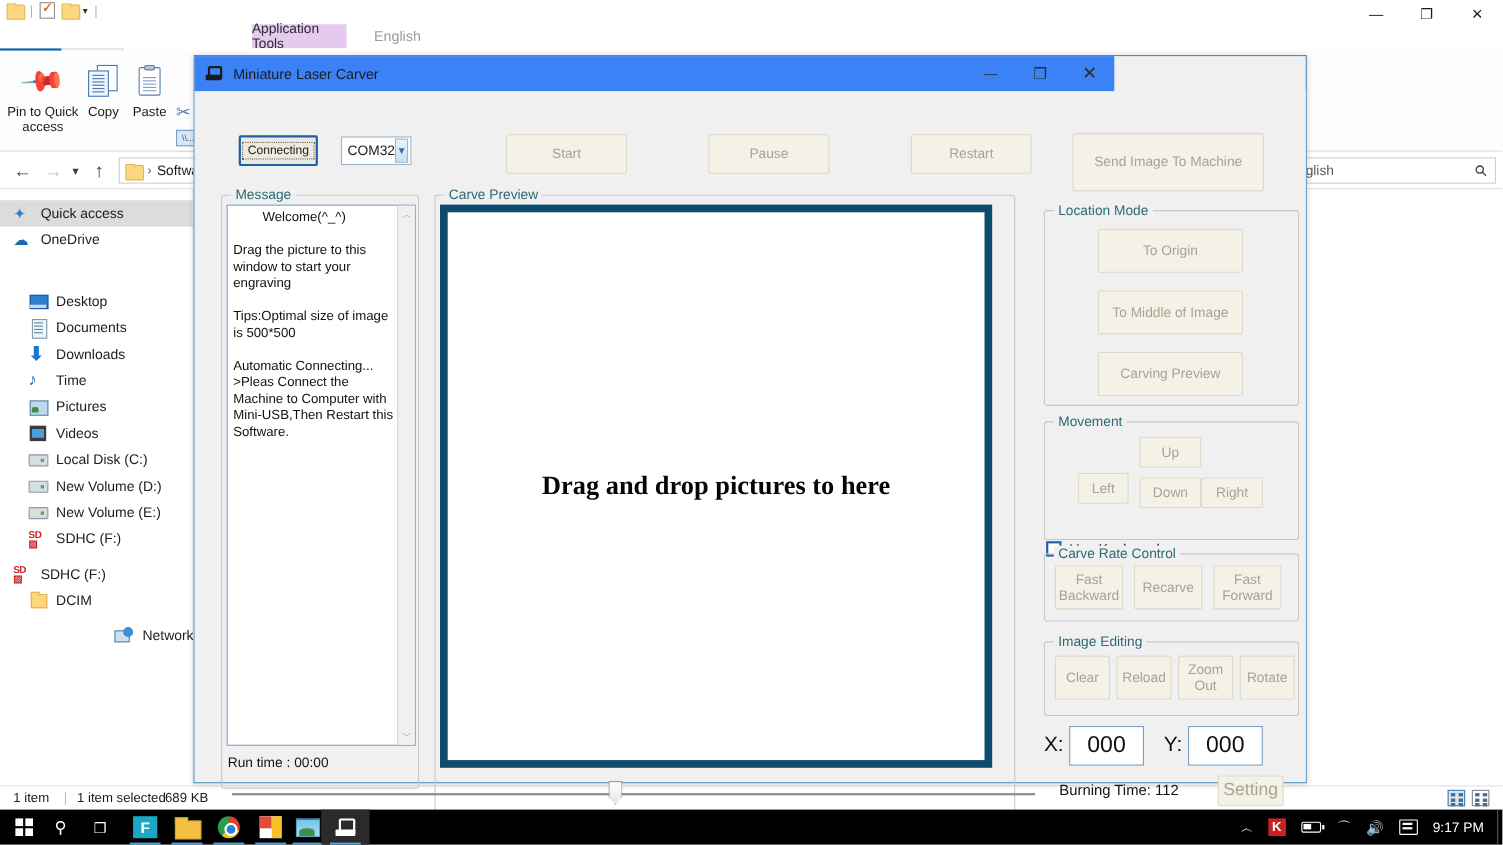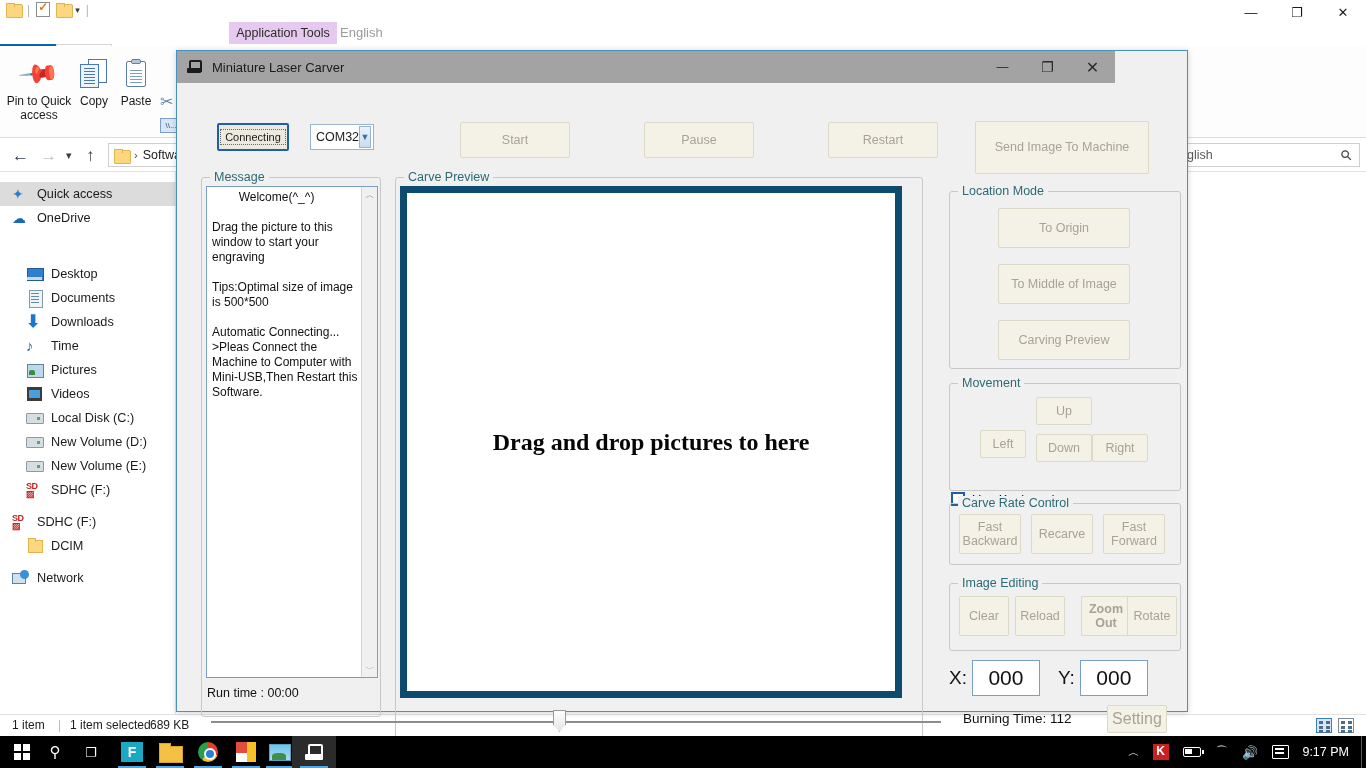--- a/index.html
+++ b/index.html
@@ -40,21 +40,21 @@
   }
   .prop-ico::after{
     content:"✓"; position:absolute; left:1px; top:-3px; font-size:12px; color:#d77b1e; font-weight:bold;
   }
   .qat-caret { font-size: 9px; color: #333; margin-left: -2px; }
 
   .ex-tabs {
     position: absolute; left: 0; top: 22px; width: 1366px; height: 24px;
   }
   .apptools-banner {
-    position: absolute; left: 229px; top: 0px; width: 108px; height: 22px;
+    position: absolute; left: 229px; top: 0px; width: 86px; height: 22px;
     background: #e6c9ef; color: #2b2b2b; font-size: 12.5px;
     display: flex; align-items: center; justify-content: center;
   }
   .lang-label {
     position: absolute; left: 340px; top: 0px; font-size: 13px; color: #9b9b9b;
     line-height: 22px;
   }
   .ex-tabrow {
     position: absolute; left: 0; top: 22px; width: 1366px; height: 24px;
     border-bottom: 1px solid #d6d6d6; background: #ffffff;
@@ -187,22 +187,22 @@
   .help-circle { width: 17px; height:17px; border-radius:50%; background:#1a6fc4; color:#fff; font-size:11px; font-weight:bold;
      display:flex; align-items:center; justify-content:center;}
 
   
   .app {
     position: absolute; left: 176px; top: 50px; width: 1012px; height: 662px;
     background: #f0f0f0; border: 1px solid #4a8ec2;
     box-shadow: 0 1px 6px rgba(0,0,0,0.18);
   }
   .app-title {
-    position: absolute; left: 0; top: 0; width: 938px; height: 32px;
-    background: #a3a3a3; display:flex; align-items:center;
+    position: absolute; left: 0; top: 0; width: 836px; height: 32px;
+    background: #3b82f6; display:flex; align-items:center;
   }
   .app-icon { margin-left: 8px; width: 18px; height: 16px; position: relative; }
   .app-icon::before { content:""; position:absolute; left:2px; top:9px; width:14px; height:5px; background:#1b1b1b; border-radius:1px;}
   .app-icon::after { content:""; position:absolute; left:4px; top:1px; width:9px; height:8px; border:2px solid #1b1b1b; border-radius:2px 2px 0 0;}
   .app-title-text { margin-left: 9px; font-size: 13px; color: #1b1b1b; }
   .app-wctrls { position:absolute; right: 0; top: 0; display:flex; }
   .app-wc { width: 45px; height: 32px; display:flex; align-items:center; justify-content:center; font-size:14px; color:#2b2b2b; }
   .app-wc.min { font-size: 12px; }
   .app-wc.close { font-size: 16px; }
 
@@ -301,21 +301,21 @@
 
   .rate-group { left: 772px; top: 420px; width: 232px; height: 62px; }
   .rate-b1 { position:absolute; left: 9px; top: 10px; width: 62px; height: 40px; }
   .rate-b2 { position:absolute; left: 81px; top: 10px; width: 62px; height: 40px; }
   .rate-b3 { position:absolute; left: 153px; top: 10px; width: 62px; height: 40px; }
 
   .edit-group { left: 772px; top: 500px; width: 232px; height: 68px; }
   .ed-b { position:absolute; top: 12px; width: 50px; height: 40px; }
   .ed-b1 { left: 9px; }
   .ed-b2 { left: 65px; }
-  .ed-b3 { left: 131px; font-weight: bold; }
+  .ed-b3 { left: 121px; }
   .ed-b4 { left: 177px; }
 
   .coords { position: absolute; left: 772px; top: 575px; width: 232px; height: 40px; display:flex; align-items:center; }
   .coord-label { font-size: 19px; color:#111; font-family:"Liberation Sans", sans-serif; }
   .coord-input {
     width: 68px; height: 36px; border: 1px solid #7a9fc4; background:#fff; margin-left: 5px; margin-right: 18px;
     display:flex; align-items:center; justify-content:center; font-size: 21px; color:#111;
   }
   .burning {
     position: absolute; left: 786px; top: 628px; font-size: 13.5px; color:#111;
@@ -513,21 +513,21 @@
           <span class="sb-ico ico-sd">
             <span>SD</span>
             <span>▨</span>
           </span>
           <span class="sb-label">SDHC (F:)</span>
         </div>
         <div class="sb-item" style="top: 362px; padding-left: 26px;">
           <span class="sb-ico ico-folder"></span>
           <span class="sb-label">DCIM</span>
         </div>
-        <div class="sb-item" style="top: 394px; padding-left: 12px;">
+        <div class="sb-item" style="top: 394px; padding-left: 12px; justify-content: flex-end;">
           <span class="sb-ico ico-net"></span>
           <span class="sb-label">Network</span>
         </div>
       </div>
 
     <div class="ex-statusbar">
       <span class="st-text st-items">1 item</span>
       <span class="st-text st-sep">|</span>
       <span class="st-text st-sel">1 item selected</span>
       <span class="st-text st-size">689 KB</span>

